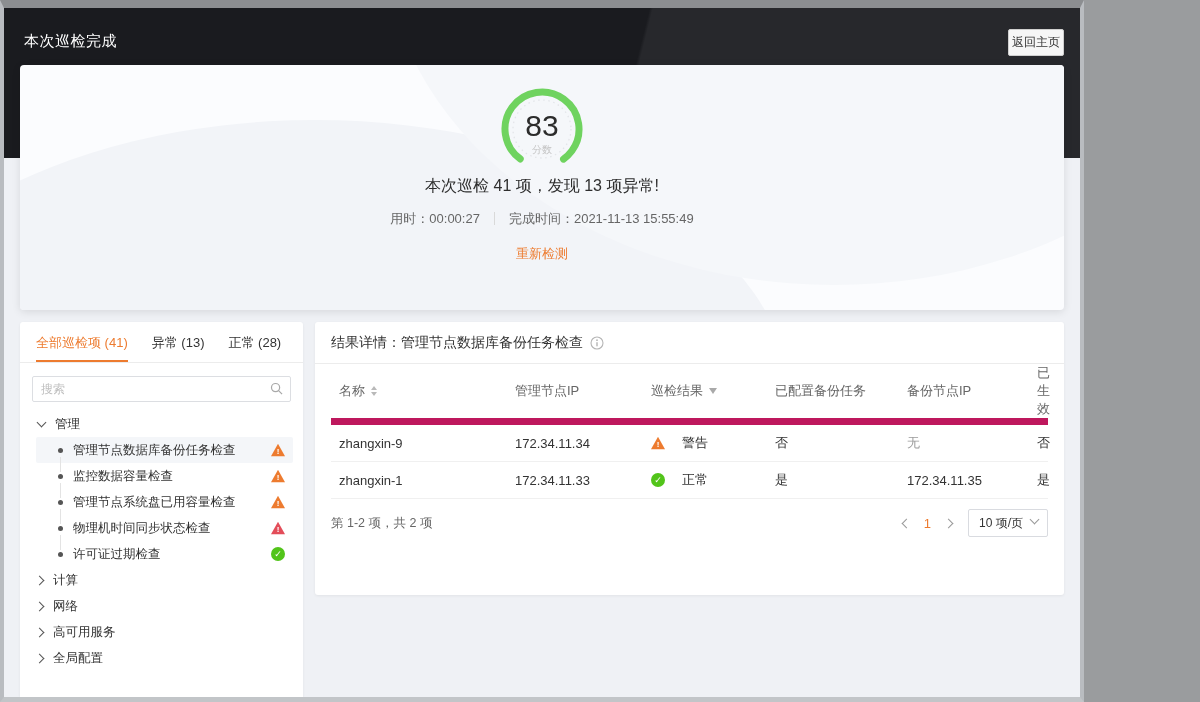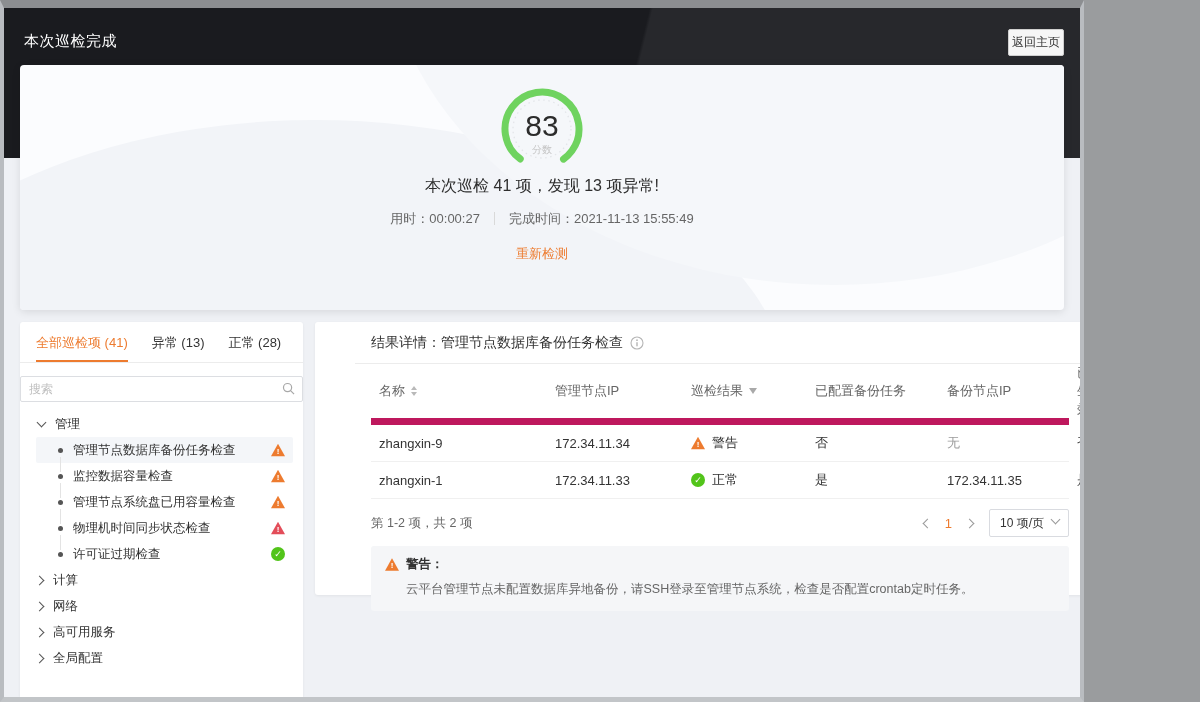--- a/index.html
+++ b/index.html
@@ -27,27 +27,27 @@
   .score{position:absolute;top:23px;left:0;right:0;font-size:30px;color:#2c2c2c;}
   .score-label{position:absolute;top:57px;left:0;right:0;font-size:10px;color:#c3c3c3;}
   .headline{font-size:16px;color:#2e2e2e;}
   .meta{margin-top:13px;font-size:13px;color:#666;}
   .meta .sep{display:inline-block;width:1px;height:13px;background:#d9d9d9;margin:0 14px;vertical-align:-2px;}
   .recheck{margin-top:17px;font-size:13px;color:#ED7B2F;display:inline-block;cursor:pointer;}
   
   .lower{position:absolute;top:314px;left:16px;right:16px;bottom:0;display:flex;gap:12px;align-items:flex-start;}
   .side-panel{width:283px;flex:none;background:#fff;height:375px;overflow:hidden;border-radius:3px 3px 0 0;
     box-shadow:0 1px 3px rgba(0,0,0,.06);}
-  .detail-panel{flex:1;background:#fff;height:273px;border-radius:3px;box-shadow:0 1px 3px rgba(0,0,0,.06);padding-left:40px;}
+  .detail-panel{flex:1;background:#fff;height:273px;border-radius:3px;box-shadow:0 1px 3px rgba(0,0,0,.06);}
   
   .tabs{display:flex;gap:24px;padding:0 16px;border-bottom:1px solid #ececec;}
   .tab{font-size:13px;color:#333;padding:12px 0 8px;border-bottom:2px solid transparent;cursor:pointer;}
   .tab.active{color:#ED7B2F;border-bottom-color:#ED7B2F;}
   
-  .search{margin:13px 0 9px;position:relative;}
+  .search{margin:13px 12px 9px;position:relative;}
   .search input{width:100%;box-sizing:border-box;height:26px;border:1px solid #dcdee2;border-radius:2px;
     padding:0 28px 0 8px;font-size:12px;color:#333;outline:none;}
   .search input::placeholder{color:#bfbfbf;}
   .search .mag{position:absolute;right:8px;top:6px;}
   
   .tree{padding:0 10px 0 16px;font-size:12.5px;color:#333;}
   .tgroup{display:flex;align-items:center;height:26px;gap:10px;cursor:pointer;}
   .chev{width:6px;height:6px;border-right:1.3px solid #555;border-bottom:1.3px solid #555;display:inline-block;flex:none;}
   .chev.down{transform:rotate(45deg);margin-top:-3px;margin-left:2px;}
   .chev.right{transform:rotate(-45deg);margin-left:0;}
@@ -70,21 +70,21 @@
   
   .dhead{padding:12px 16px 11px;font-size:14px;color:#333;font-weight:500;border-bottom:1px solid #ececec;
     display:flex;align-items:center;gap:7px;}
   
   table.res{border-collapse:collapse;margin:0 16px;width:calc(100% - 32px);table-layout:fixed;}
   table.res th{text-align:left;font-size:13px;color:#666;font-weight:400;height:39px;border-bottom:7px solid #be185d;padding:0 8px;}
   table.res td{font-size:13px;color:#333;height:36px;border-bottom:1px solid #f0f0f0;padding:0 8px;}
   td.name-cell{color:#ED7B2F;cursor:pointer;}
   td .muted{color:#9b9b9b;}
   .th-flex{display:flex;align-items:center;gap:6px;}
-  .res-flex{display:flex;align-items:center;gap:7px;}
+  .res-flex{display:flex;align-items:center;gap:17px;}
   .sorter{display:inline-flex;flex-direction:column;gap:2px;}
   .sorter i{width:0;height:0;border-left:3.5px solid transparent;border-right:3.5px solid transparent;display:block;}
   .sorter .up{border-bottom:4px solid #b9b9b9;}
   .sorter .dn{border-top:4px solid #b9b9b9;}
   .filter-ic{width:0;height:0;border-left:4.5px solid transparent;border-right:4.5px solid transparent;
     border-top:6px solid #a9a9a9;display:inline-block;}
   
   .pager{display:flex;align-items:center;margin:10px 16px 9px;font-size:12.5px;color:#666;}
   .pager .summary{flex:1;}
   .pchev{width:6px;height:6px;border-right:1.3px solid #999;border-bottom:1.3px solid #999;display:inline-block;cursor:pointer;}
@@ -267,22 +267,15 @@
         <span class="summary">第 1-2 项，共 2 项</span>
         <span class="pchev left"></span>
         <span class="pnum">1</span>
         <span class="pchev rightp"></span>
         <span class="psize">
           <span>10 项/页</span>
           <span class="chev down"></span>
         </span>
       </div>
 
-      <div class="warnbox">
-        <div class="warn-title">
-          <span class="st st-warning"></span>
-          <span>警告：</span>
-        </div>
-        <div class="warn-msg">云平台管理节点未配置数据库异地备份，请SSH登录至管理节点系统，检查是否配置crontab定时任务。</div>
-      </div>
     </div>
   </div>
 </div>
 
 </body></html>

